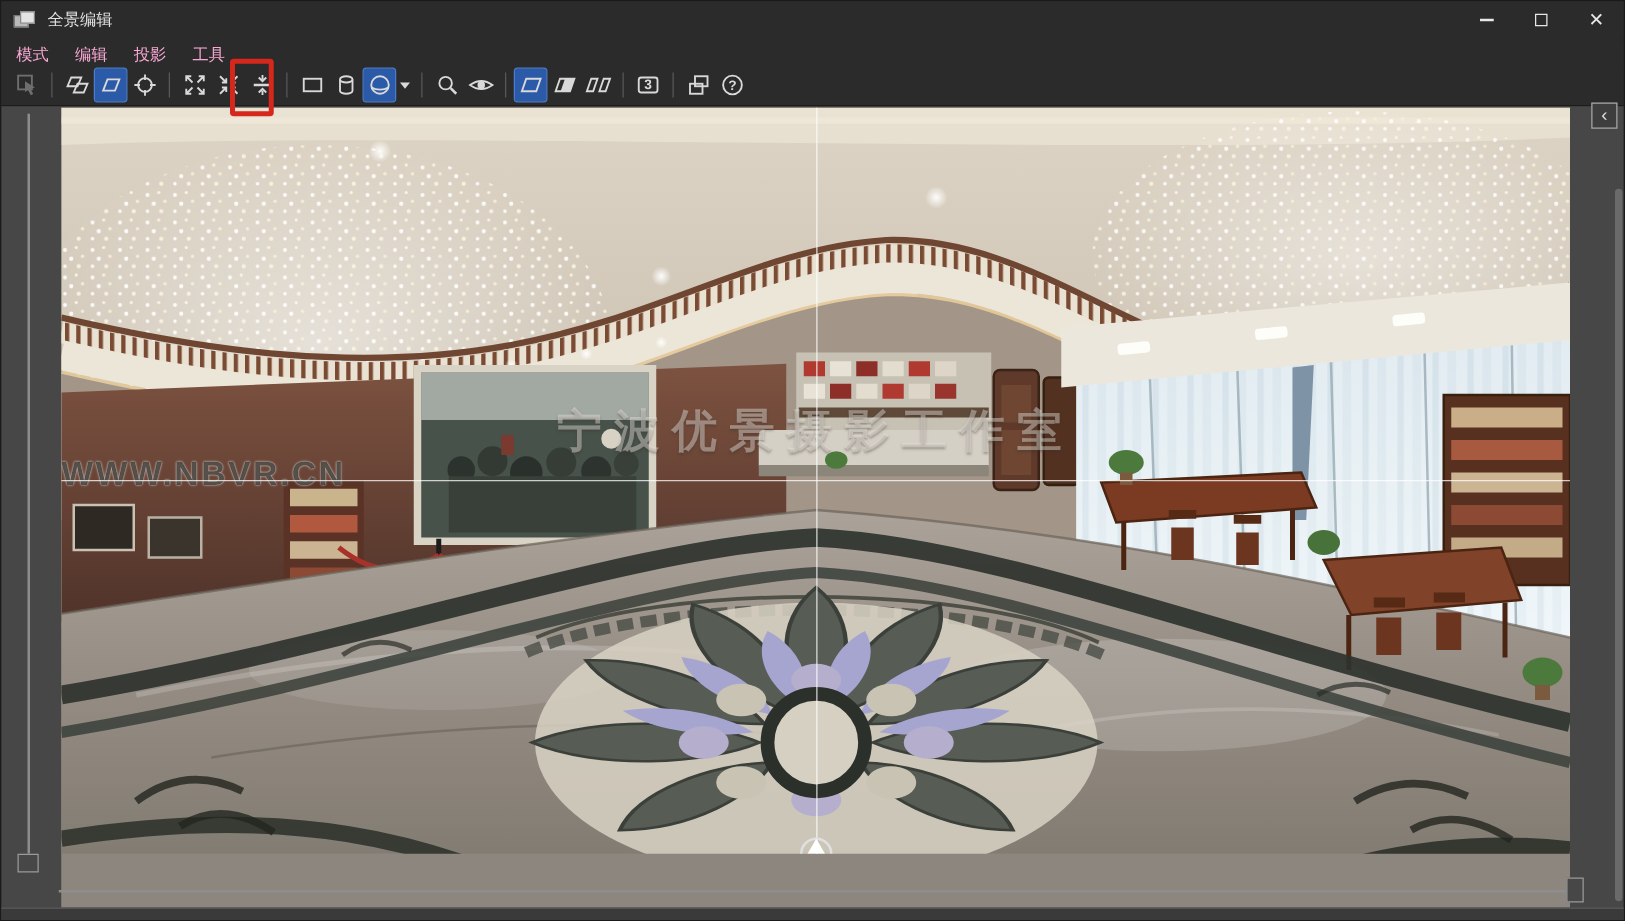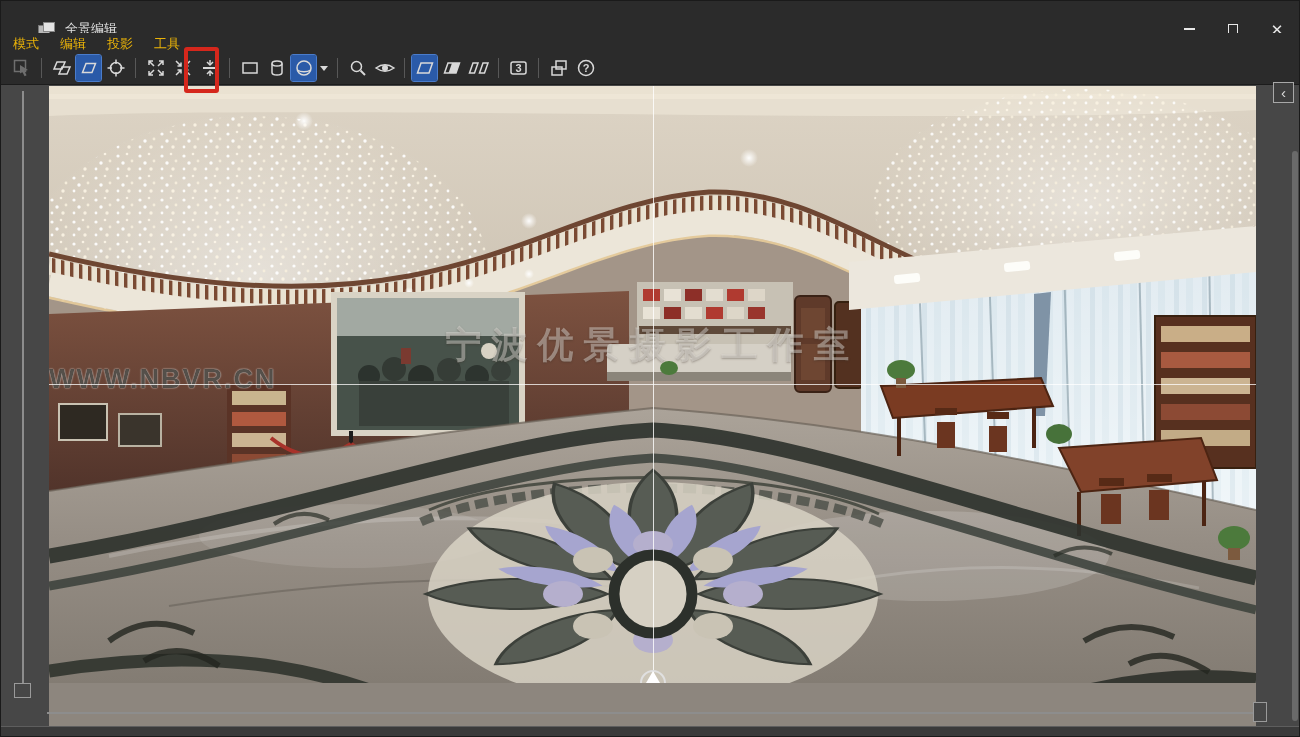--- a/index.html
+++ b/index.html
@@ -1,32 +1,32 @@
 <!DOCTYPE html>
 <html><head>
 <meta charset="utf-8">
 <style>
   html,body{margin:0;padding:0;background:#222;}
   *{box-sizing:border-box;font-family:"Liberation Sans",sans-serif;}
   .window{position:relative;width:1300px;height:737px;background:#2b2b2b;overflow:hidden;border:1px solid #1a1a1a;}
 
   
-  .titlebar{position:absolute;left:0;top:13px;width:100%;height:30px;background:#2b2b2b;display:flex;align-items:center;padding-left:27px;}
+  .titlebar{position:absolute;left:0;top:0;width:100%;height:30px;background:#2b2b2b;display:flex;align-items:center;}
   .titlebar .app-icon{margin-left:10px;width:18px;height:15px;position:relative;}
   .app-icon .f1{position:absolute;left:0;top:3px;width:12px;height:10px;background:#b9b9b9;border:1px solid #777;}
   .app-icon .f2{position:absolute;left:5px;top:0;width:12px;height:10px;background:#e4e4e4;border:1px solid #888;}
   .title-text{color:#e2e2e2;font-size:13px;margin-left:9px;}
   .win-controls{position:absolute;right:0;top:0;height:30px;display:flex;}
   .ctl{width:44px;height:30px;display:flex;align-items:center;justify-content:center;color:#e8e8e8;}
   .ctl-min i{display:block;width:11px;height:2px;background:#e8e8e8;}
   .ctl-max i{display:block;width:10px;height:10px;border:1.5px solid #e8e8e8;}
   .ctl-close{font-size:15px;line-height:1;}
 
   
-  .menubar{position:absolute;left:0;top:32px;width:100%;height:21px;background:#2b2b2b;display:flex;align-items:center;color:#eab308;font-size:13px;}
+  .menubar{position:absolute;left:0;top:32px;width:100%;height:21px;background:#2b2b2b;display:flex;align-items:center;color:#f9a8d4;font-size:13px;}
   .menu-item{padding:2px 9px;margin-left:3px;cursor:default;}
 
   
   .toolbar{position:absolute;left:0;top:51px;width:100%;height:33px;background:#2b2b2b;display:flex;align-items:center;border-bottom:1px solid #1c1c1c;}
   .tb-btn{width:25px;height:26px;margin:0 1px;display:flex;align-items:center;justify-content:center;border-radius:2px;}
   .tb-btn.active{background:#2a5aa8;outline:1px solid #4a7ccb;}
   .tb-btn svg{display:block;}
   .tb-btn svg *{stroke:#d9d9d9;stroke-width:1.5;fill:none;}
   .tb-btn.disabled svg *{stroke:#6e6e6e;}
   .tb-btn svg .fil{fill:#d9d9d9;stroke:none;}

